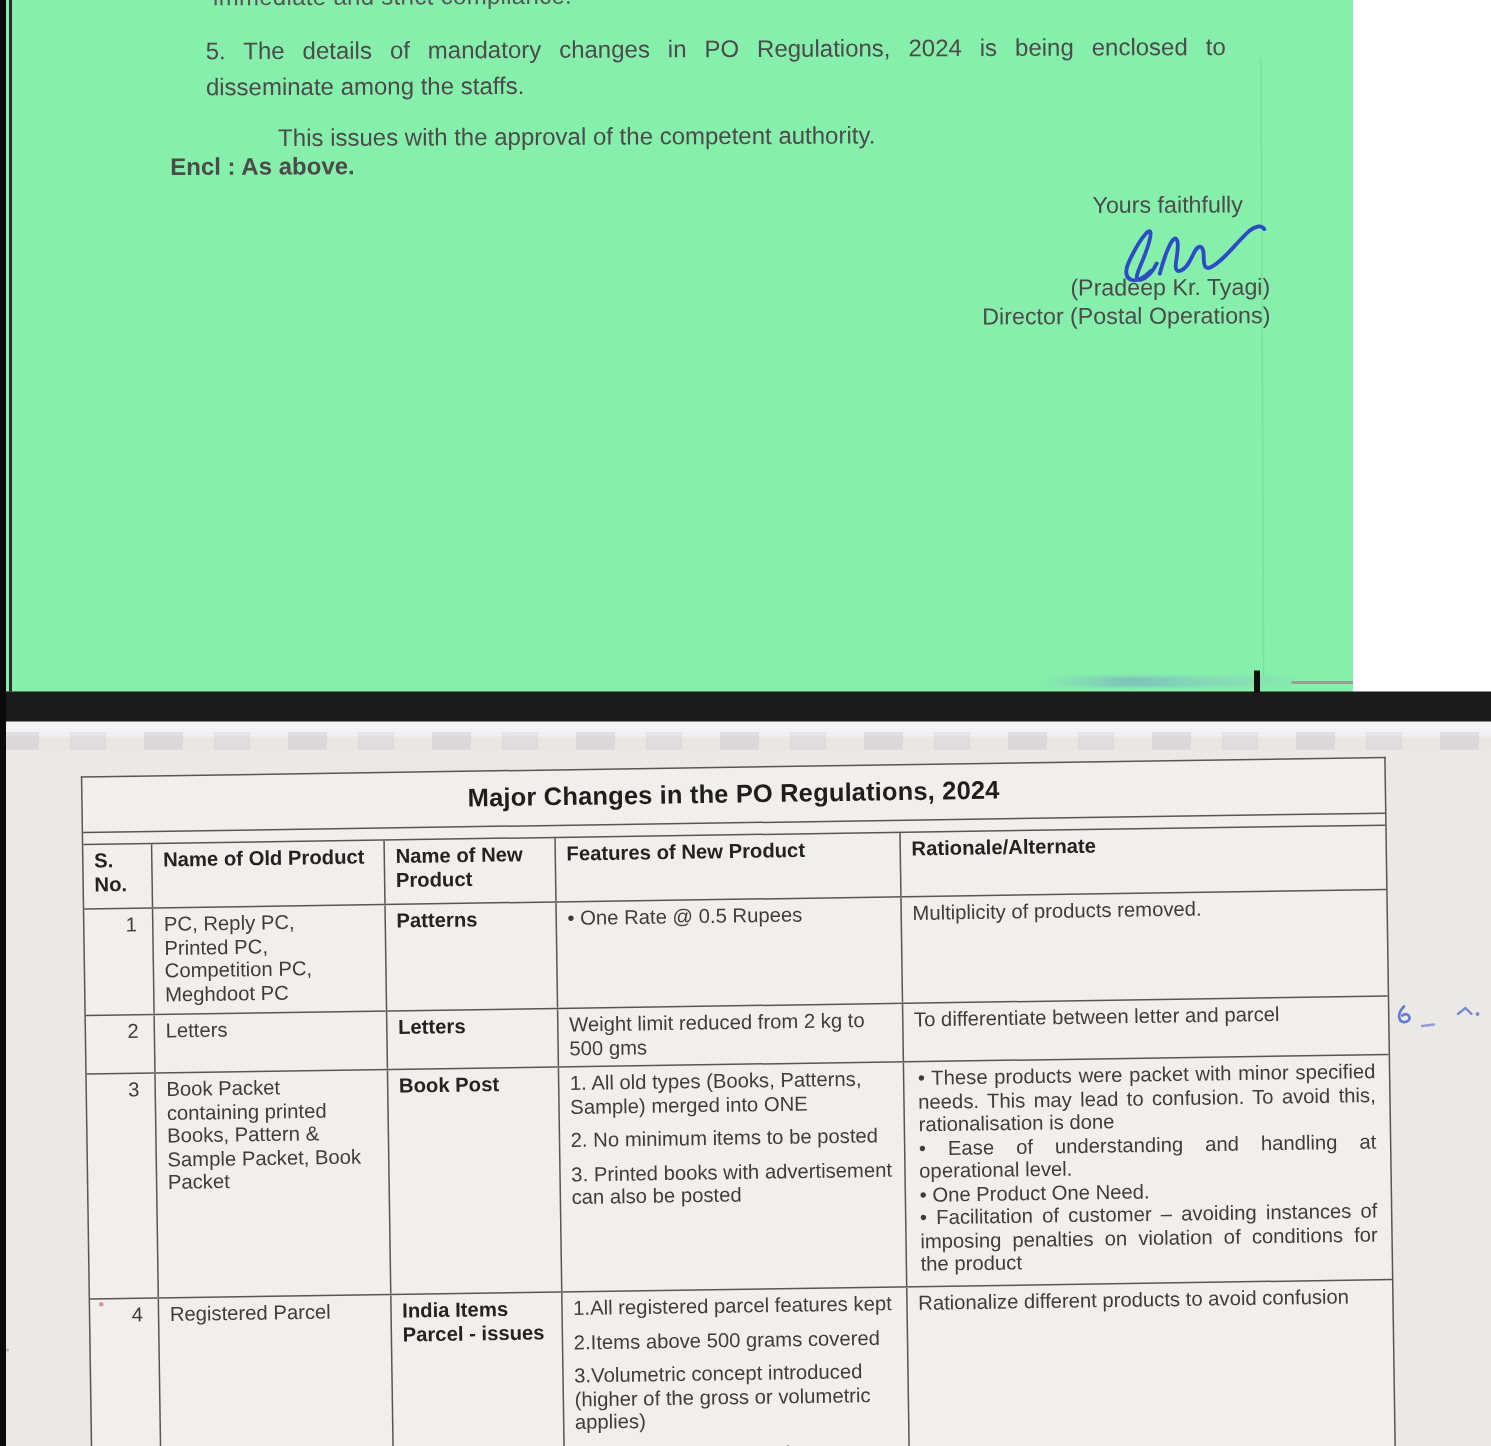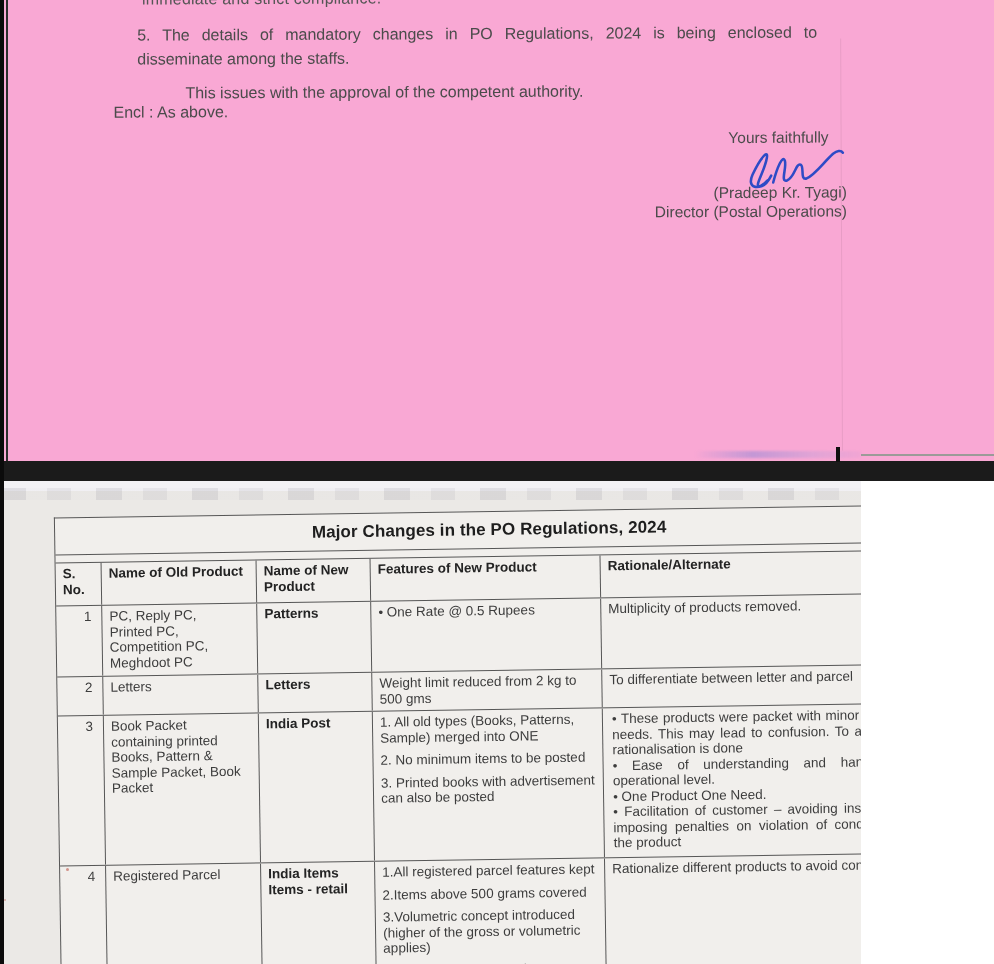--- a/index.html
+++ b/index.html
@@ -6,44 +6,44 @@
   body {
     width:994px; height:964px; position:relative; overflow:hidden;
     background:#ffffff; font-family:"Liberation Sans", sans-serif;
     -webkit-font-smoothing:antialiased;
   }
   
   .edge-black { position:absolute; left:0; top:0; width:4px; height:964px; background:#0b0b0b; z-index:30; }
   .edge-line  { position:absolute; left:6px; top:0; width:2px; height:461px; background:#2d2d2d; z-index:30; }
 
   
-  .page1 { position:absolute; left:0; top:0; width:994px; height:462px; background:#f9a8d4; overflow:hidden; }
+  .page1 { position:absolute; left:0; top:0; width:902px; height:462px; background:#86efac; overflow:hidden; }
   .p1content { position:absolute; left:0; top:0; width:994px; height:462px; transform:rotate(-0.25deg); color:#4b4b4b; }
   .clipped-line { position:absolute; left:143px; top:-11px; font-size:16px; letter-spacing:.2px; color:#555; }
   .para5 { position:absolute; left:138px; top:22px; width:680px; font-size:16px; line-height:24px; }
   .para5 .l1 { text-align:justify; text-align-last:justify; }
   .approval-line { position:absolute; left:186px; top:83px; font-size:16px; }
-  .encl-line { position:absolute; left:114px; top:102px; font-size:16px; }
+  .encl-line { position:absolute; left:114px; top:102px; font-size:16px;font-weight:bold; }
   .sig-block { position:absolute; left:555px; top:130px; width:292px; text-align:right; font-size:15.5px; color:#4b4b4b; }
   .sig-salutation { padding-right:18px; }
   .sig-name { margin-top:37px; }
   .sig-role { margin-top:1px; }
   .sig-ink { position:absolute; left:738px; top:138px; width:118px; height:58px; z-index:5; }
   .fold-line { position:absolute; left:841px; top:40px; width:1px; height:412px; background:rgba(0,0,0,0.07); }
   .blue-smudge { position:absolute; left:694px; top:451px; width:168px; height:7px; border-radius:3px;
     background:linear-gradient(90deg, rgba(110,125,215,0) 0%, rgba(110,125,215,.38) 35%, rgba(140,150,220,.22) 70%, rgba(110,125,215,.05) 100%);
     filter:blur(1px); }
   .gray-line { position:absolute; left:861px; top:454px; width:133px; height:2px; background:#9b9b98; }
   .black-tick { position:absolute; left:836px; top:447px; width:4px; height:19px; background:#101010; z-index:12; }
 
   
   .sep-bar { position:absolute; left:0; top:461px; width:994px; height:20px; background:#1b1b1b; z-index:10; }
 
   
-  .page2 { position:absolute; left:0; top:481px; width:861px; height:483px; background:#ebe9e6; overflow:hidden; }
+  .page2 { position:absolute; left:0; top:481px; width:994px; height:483px; background:#ebe9e6; overflow:hidden; }
   .p2-topstrip { position:absolute; left:0; top:0; width:994px; height:10px; background:#f3f2f5; }
   .p2-noise { position:absolute; left:0; top:7px; width:994px; height:12px; opacity:.6;
     background:repeating-linear-gradient(90deg, rgba(150,148,160,.35) 0 26px, rgba(205,203,212,.12) 26px 47px, rgba(160,158,170,.28) 47px 71px, rgba(210,208,215,.1) 71px 96px); }
   .red-speck1 { position:absolute; left:66px; top:387px; width:3px; height:3px; border-radius:50%; background:rgba(186,72,60,.55); }
   .red-speck2 { position:absolute; left:4px; top:418px; width:2px; height:2px; border-radius:50%; background:rgba(186,72,60,.4); }
   .pen-mark { position:absolute; left:928px; top:186px; width:62px; height:28px; }
 
   .po-table { position:absolute; left:58px; top:30px; width:868px; height:562px;
     transform:rotate(-0.85deg); border:1px solid #565656; border-bottom:none;
     color:#3d3d3d; font-size:13.5px; line-height:15.5px; background:rgba(248,247,244,.45); }
@@ -151,21 +151,21 @@
     <div class="trow r2">
       <div class="cell-sno">3</div>
       <div class="cell-old">
         <div>Book Packet</div>
         <div>containing printed</div>
         <div>Books, Pattern &amp;</div>
         <div>Sample Packet, Book</div>
         <div>Packet</div>
       </div>
       <div class="cell-new">
-        <div>India Post</div>
+        <div>Book Post</div>
       </div>
       <div class="cell-feat gap">
         <p>1. All old types (Books, Patterns, Sample) merged into ONE</p>
         <p>2. No minimum items to be posted</p>
         <p>3. Printed books with advertisement can also be posted</p>
       </div>
       <div class="cell-rat">
         <p>• These products were packet with minor specified needs. This may lead to confusion. To avoid this, rationalisation is done</p>
         <p>• Ease of understanding and handling at operational level.</p>
         <p>• One Product One Need.</p>
@@ -173,21 +173,21 @@
       </div>
     </div>
 
     <div class="trow r3">
       <div class="cell-sno">4</div>
       <div class="cell-old">
         <div>Registered Parcel</div>
       </div>
       <div class="cell-new">
         <div>India Items</div>
-        <div>Items - retail</div>
+        <div>Parcel - issues</div>
       </div>
       <div class="cell-feat gap">
         <p>1.All registered parcel features kept</p>
         <p>2.Items above 500 grams covered</p>
         <p>3.Volumetric concept introduced (higher of the gross or volumetric applies)</p>
         <p>4.Merchandise declaration</p>
       </div>
       <div class="cell-rat">
         <p>Rationalize different products to avoid confusion</p>
       </div>

